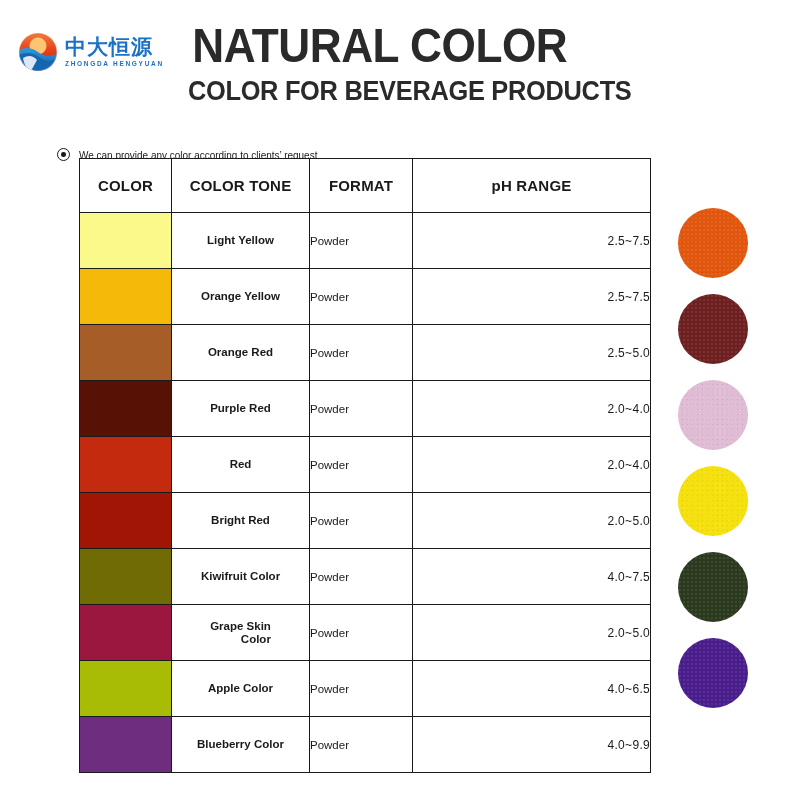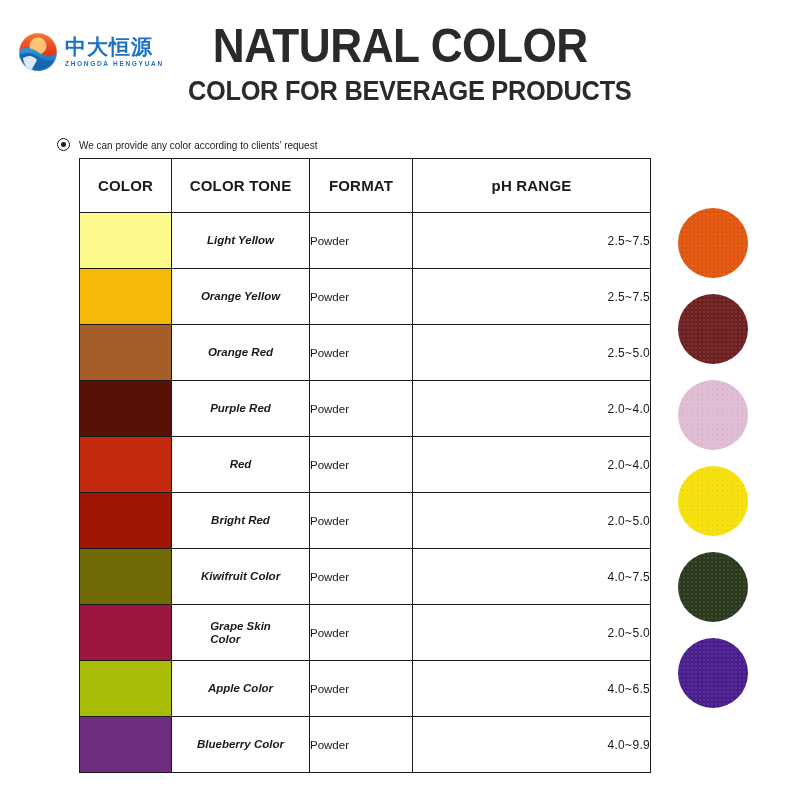--- a/index.html
+++ b/index.html
@@ -64,21 +64,21 @@
     color: #1b72c4;
     margin-top: 3px;
     white-space: nowrap;
   }
 
   .titles {
     position: absolute;
     left: 175px;
     top: 22px;
     width: 430px;
-    text-align: right;
+    text-align: left;
   }
   .title-main {
     font-family: "Liberation Sans", sans-serif;
     font-size: 48px;
     font-weight: 700;
     letter-spacing: -0.5px;
     color: #2a2a2a;
     line-height: 1.0;
     transform: scaleX(0.92);
     transform-origin: center top;
@@ -94,21 +94,21 @@
     margin-top: 8px;
     transform: scaleX(0.94);
     transform-origin: center top;
     white-space: nowrap;
   }
 
   
   .note {
     position: absolute;
     left: 57px;
-    top: 138px;
+    top: 148px;
     display: flex;
     align-items: center;
     gap: 9px;
     text-align: right;
   }
   .note-bullet {
     width: 13px;
     height: 13px;
     flex: 0 0 13px;
     border: 1.3px solid #1a1a1a;
@@ -187,24 +187,23 @@
   td.tone-cell {
     text-align: center;
     vertical-align: middle;
     font-family: "Liberation Sans", sans-serif;
     font-size: 11.5px;
     font-weight: 600;
     color: #1a1a1a;
   }
   .tone-inner {
     display: inline-block;
-    text-align: left;
+    text-align: right;
     line-height: 1.08;
     white-space: pre-line;
-    font-style: italic;
   }
   td.format-cell {
     text-align: left;
     vertical-align: middle;
     font-family: "Liberation Sans", sans-serif;
     font-size: 11.5px;
     color: #1a1a1a;
   }
   td.ph-cell {
     text-align: right;

